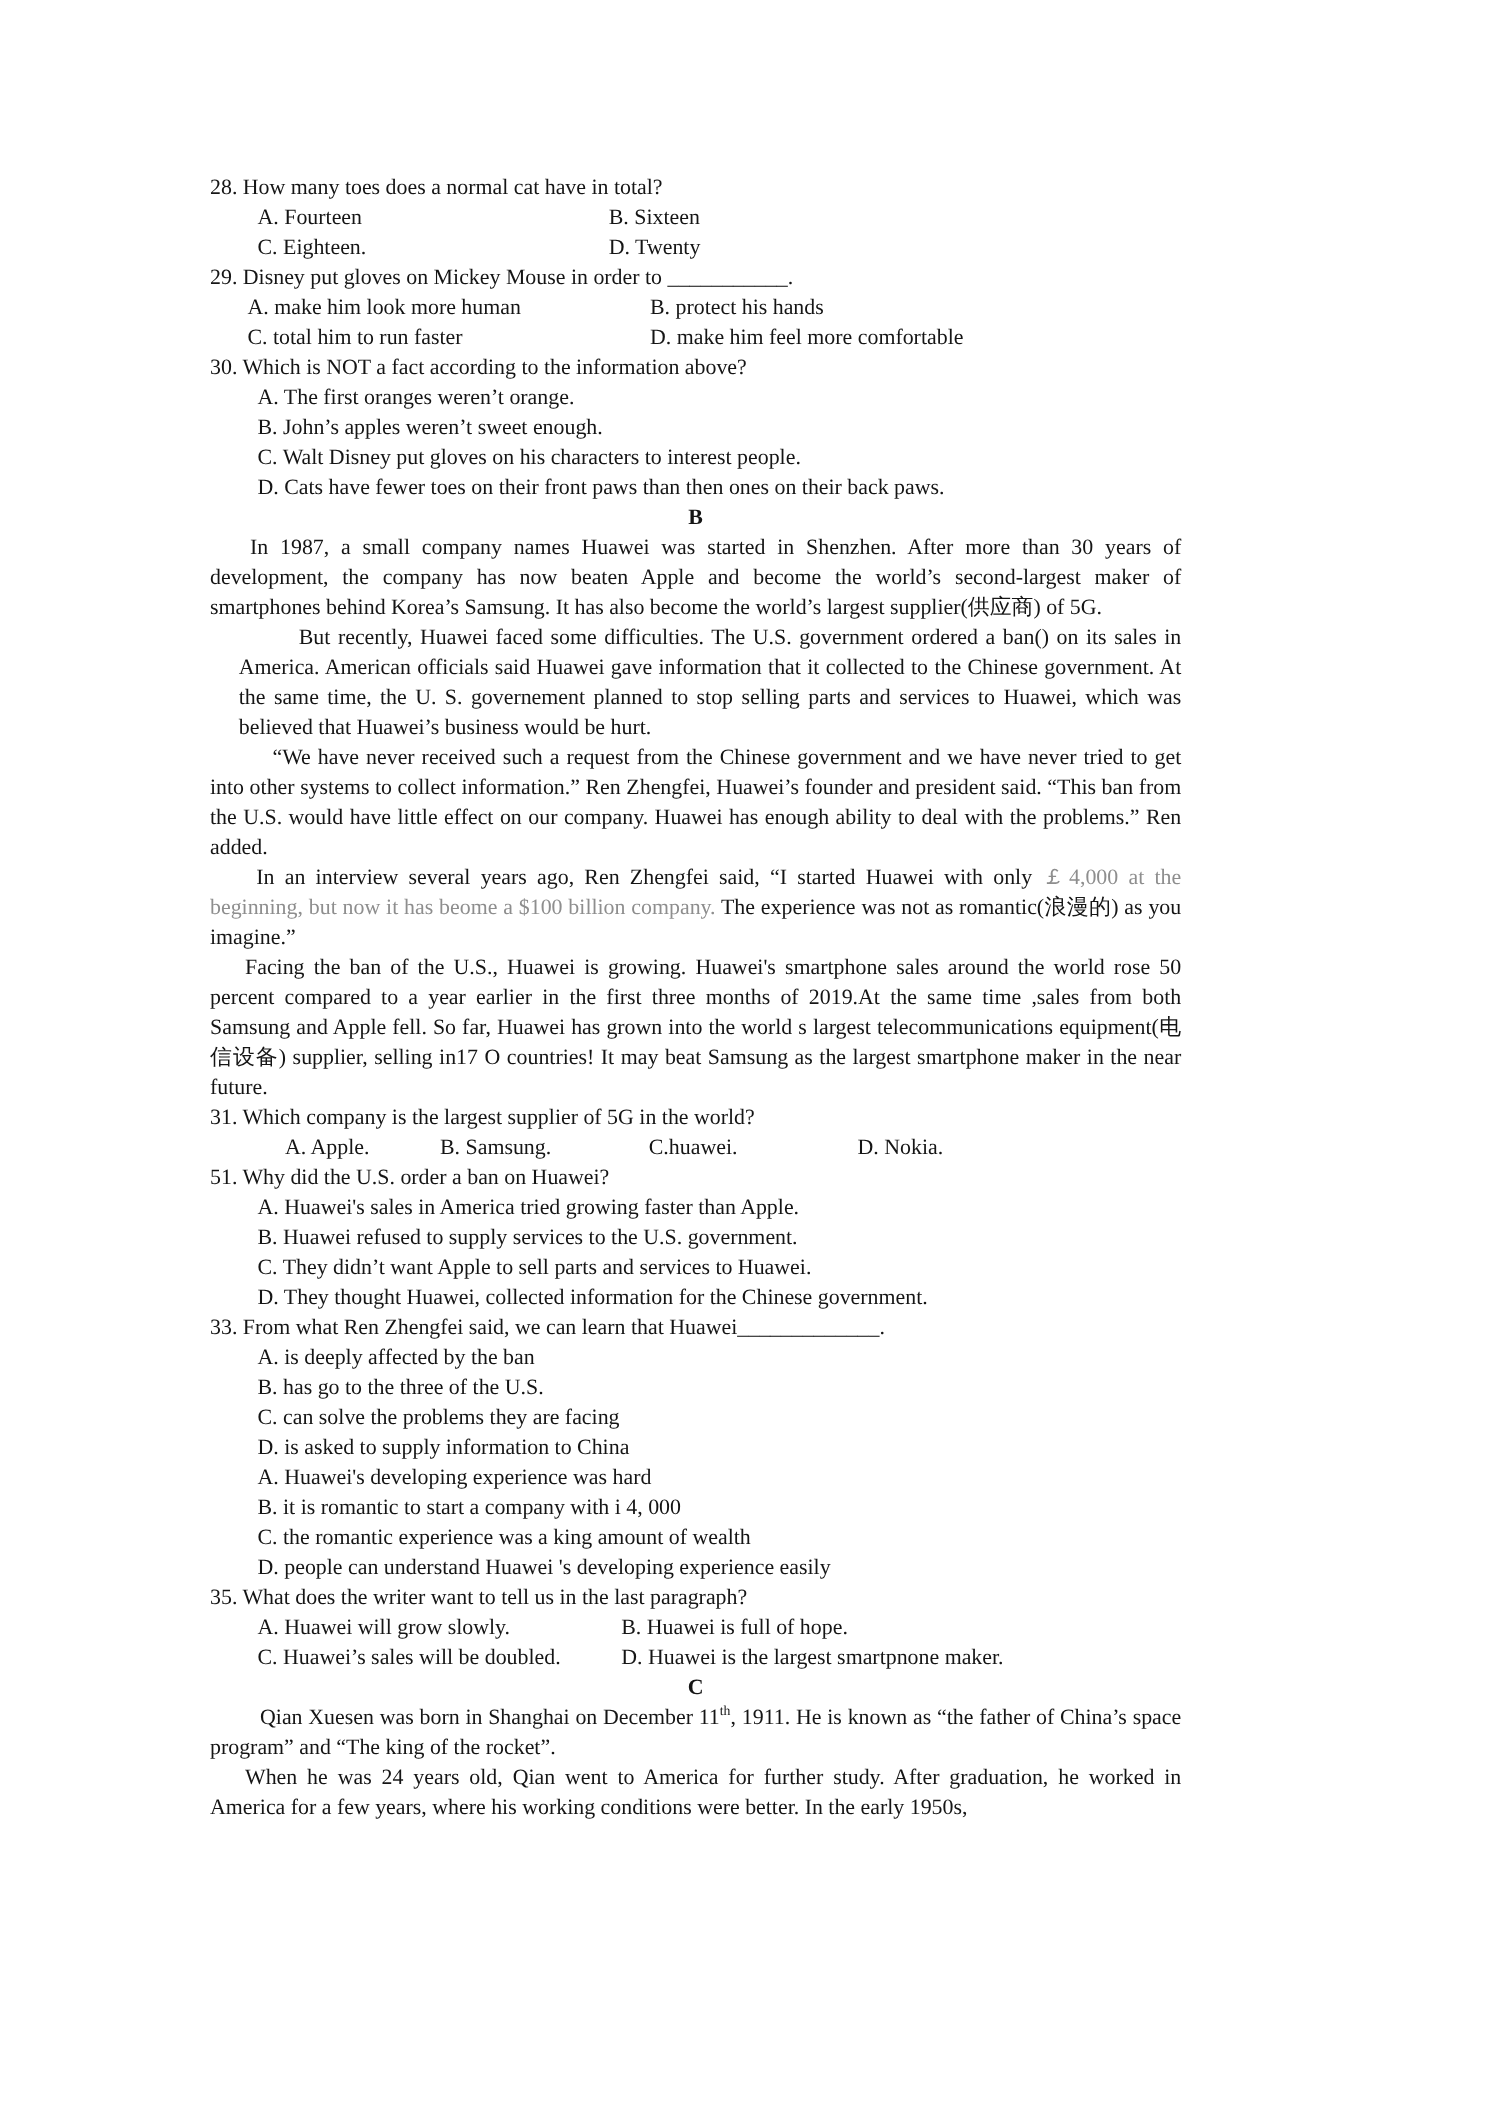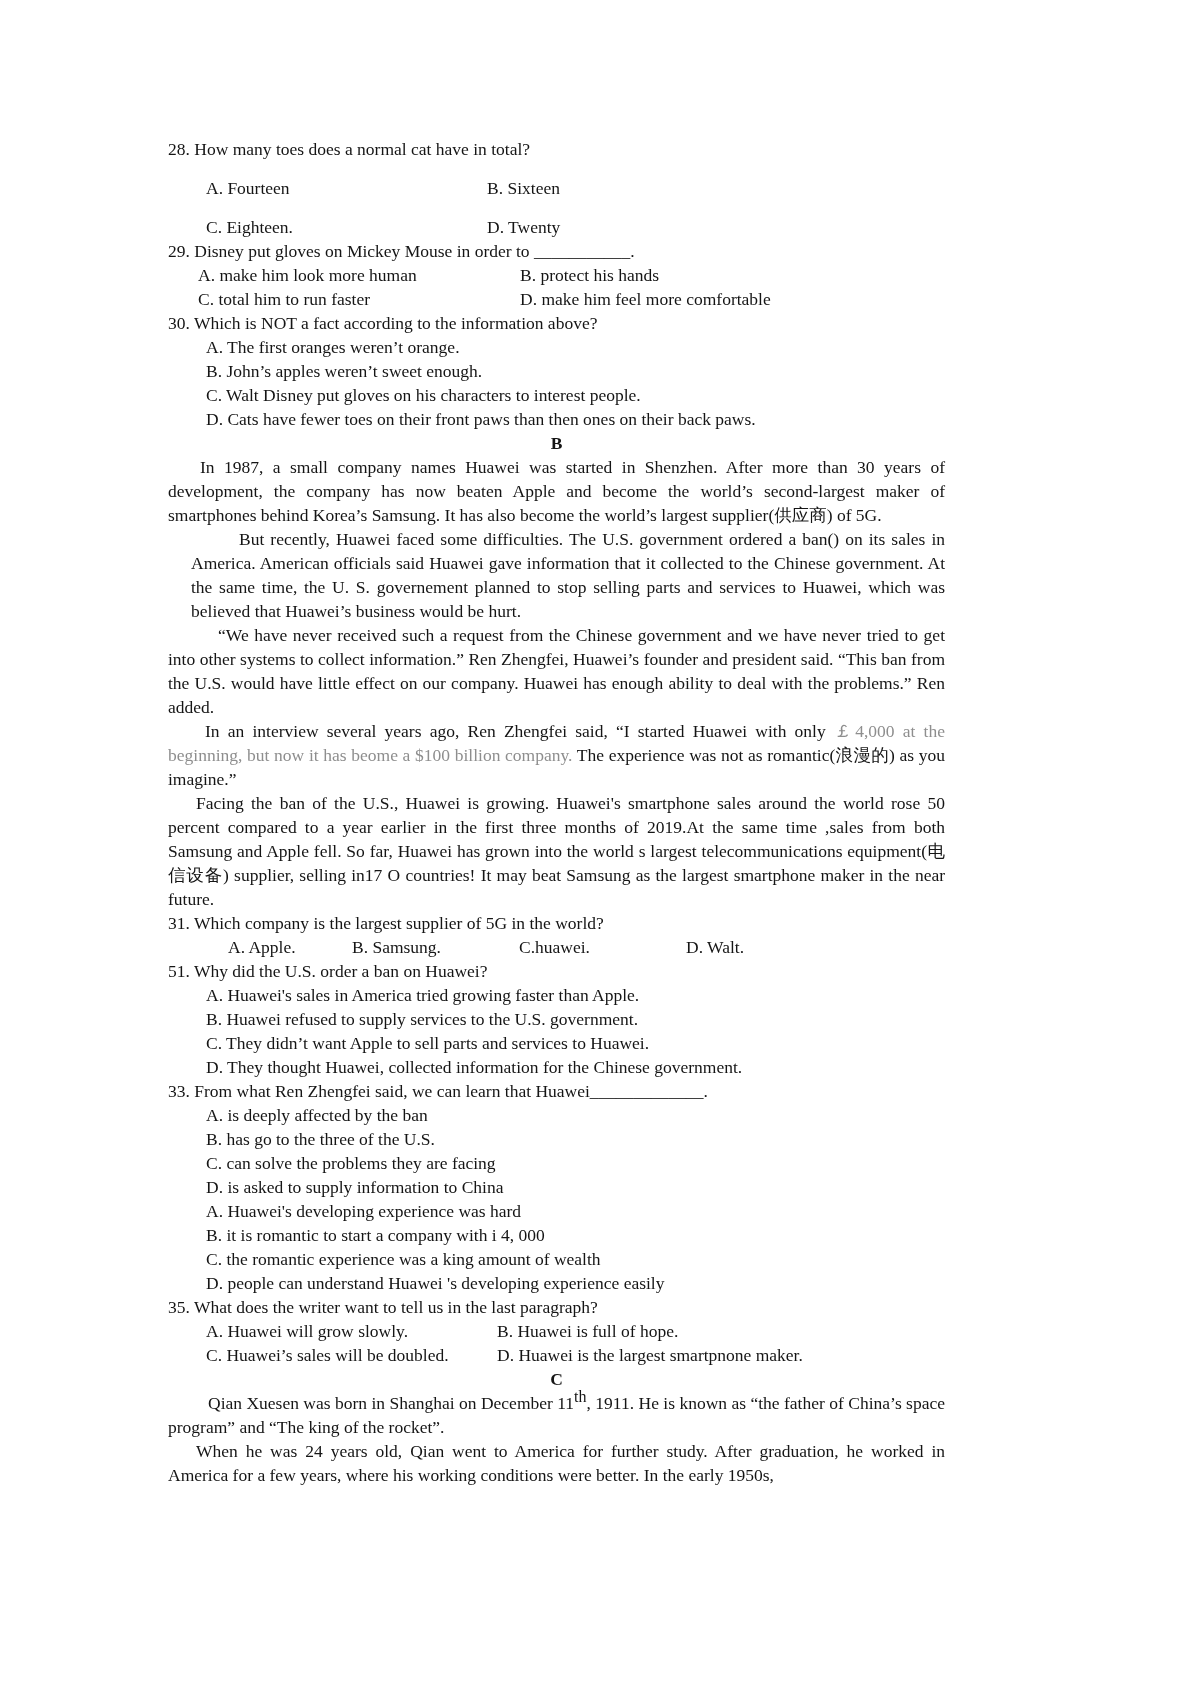--- a/index.html
+++ b/index.html
@@ -16,33 +16,33 @@
     padding: 137px 255px 0 168px;
     font-family: "Liberation Serif", "DejaVu Serif", serif;
     font-size: 17.5px;
     line-height: 24px;
     color: #151515;
   }
   p { margin: 0; }
   .just { text-align: justify; }
   .section-heading { text-align: center; font-weight: 700; }
   .opt-grid { display: grid; padding-left: 38px; }
-  .cols-q28 { grid-template-columns: 281px 1fr; margin-top: 15px; }
+  .cols-q28 { grid-template-columns: 281px 1fr; }
   .cols-q29 { grid-template-columns: 322px 1fr; padding-left: 30px; }
   .cols-q31 { grid-template-columns: 124px 167px 167px 1fr; padding-left: 60px; }
   .cols-q35 { grid-template-columns: 291px 1fr; }
   .opt-line { padding-left: 38px; }
   .ind-28 { text-indent: 28px; }
   .ind-32 { text-indent: 32px; }
   .ind-37 { text-indent: 37px; }
   .ind-40 { text-indent: 40px; }
   .ind-48 { text-indent: 48px; margin-left: 23px; }
   .ind-50 { text-indent: 50px; }
   .dimmed { color: #8e8e8e; }
-  sup { font-size: 16px; line-height: 0; vertical-align: super; }
+  sup { font-size: 11px; line-height: 0; vertical-align: super; }
 </style>
 </head>
 <body>
 
 <div class="page">
 
   <section>
     <p>28. How many toes does a normal cat have in total?</p>
     <div class="opt-grid cols-q28">
       <span>A. Fourteen</span>
@@ -83,21 +83,21 @@
     <p class="just ind-37"><span>In an interview several years ago, Ren Zhengfei said, “I started Huawei with only </span><span class="dimmed">￡4,000 at the beginning, but now it has beome a $100 billion company.</span><span> The experience was not as romantic(浪漫的) as you imagine.”</span></p>
     <p class="just ind-28">Facing the ban of the U.S., Huawei is growing. Huawei's smartphone sales around the world rose 50 percent compared to a year earlier in the first three months of 2019.At the same time ,sales from both Samsung and Apple fell. So far, Huawei has grown into the world s largest telecommunications equipment(电信设备) supplier, selling in17 O countries! It may beat Samsung as the largest smartphone maker in the near future.</p>
   </section>
 
   <section>
     <p>31. Which company is the largest supplier of 5G in the world?</p>
     <div class="opt-grid cols-q31">
       <span>A. Apple.</span>
       <span>B. Samsung.</span>
       <span>C.huawei.</span>
-      <span>D. Walt.</span>
+      <span>D. Nokia.</span>
     </div>
   </section>
 
   <section>
     <p>51. Why did the U.S. order a ban on Huawei?</p>
     <p class="opt-line">A. Huawei's sales in America tried growing faster than Apple.</p>
     <p class="opt-line">B. Huawei refused to supply services to the U.S. government.</p>
     <p class="opt-line">C. They didn’t want Apple to sell parts and services to Huawei.</p>
     <p class="opt-line">D. They thought Huawei, collected information for the Chinese government.</p>
   </section>

